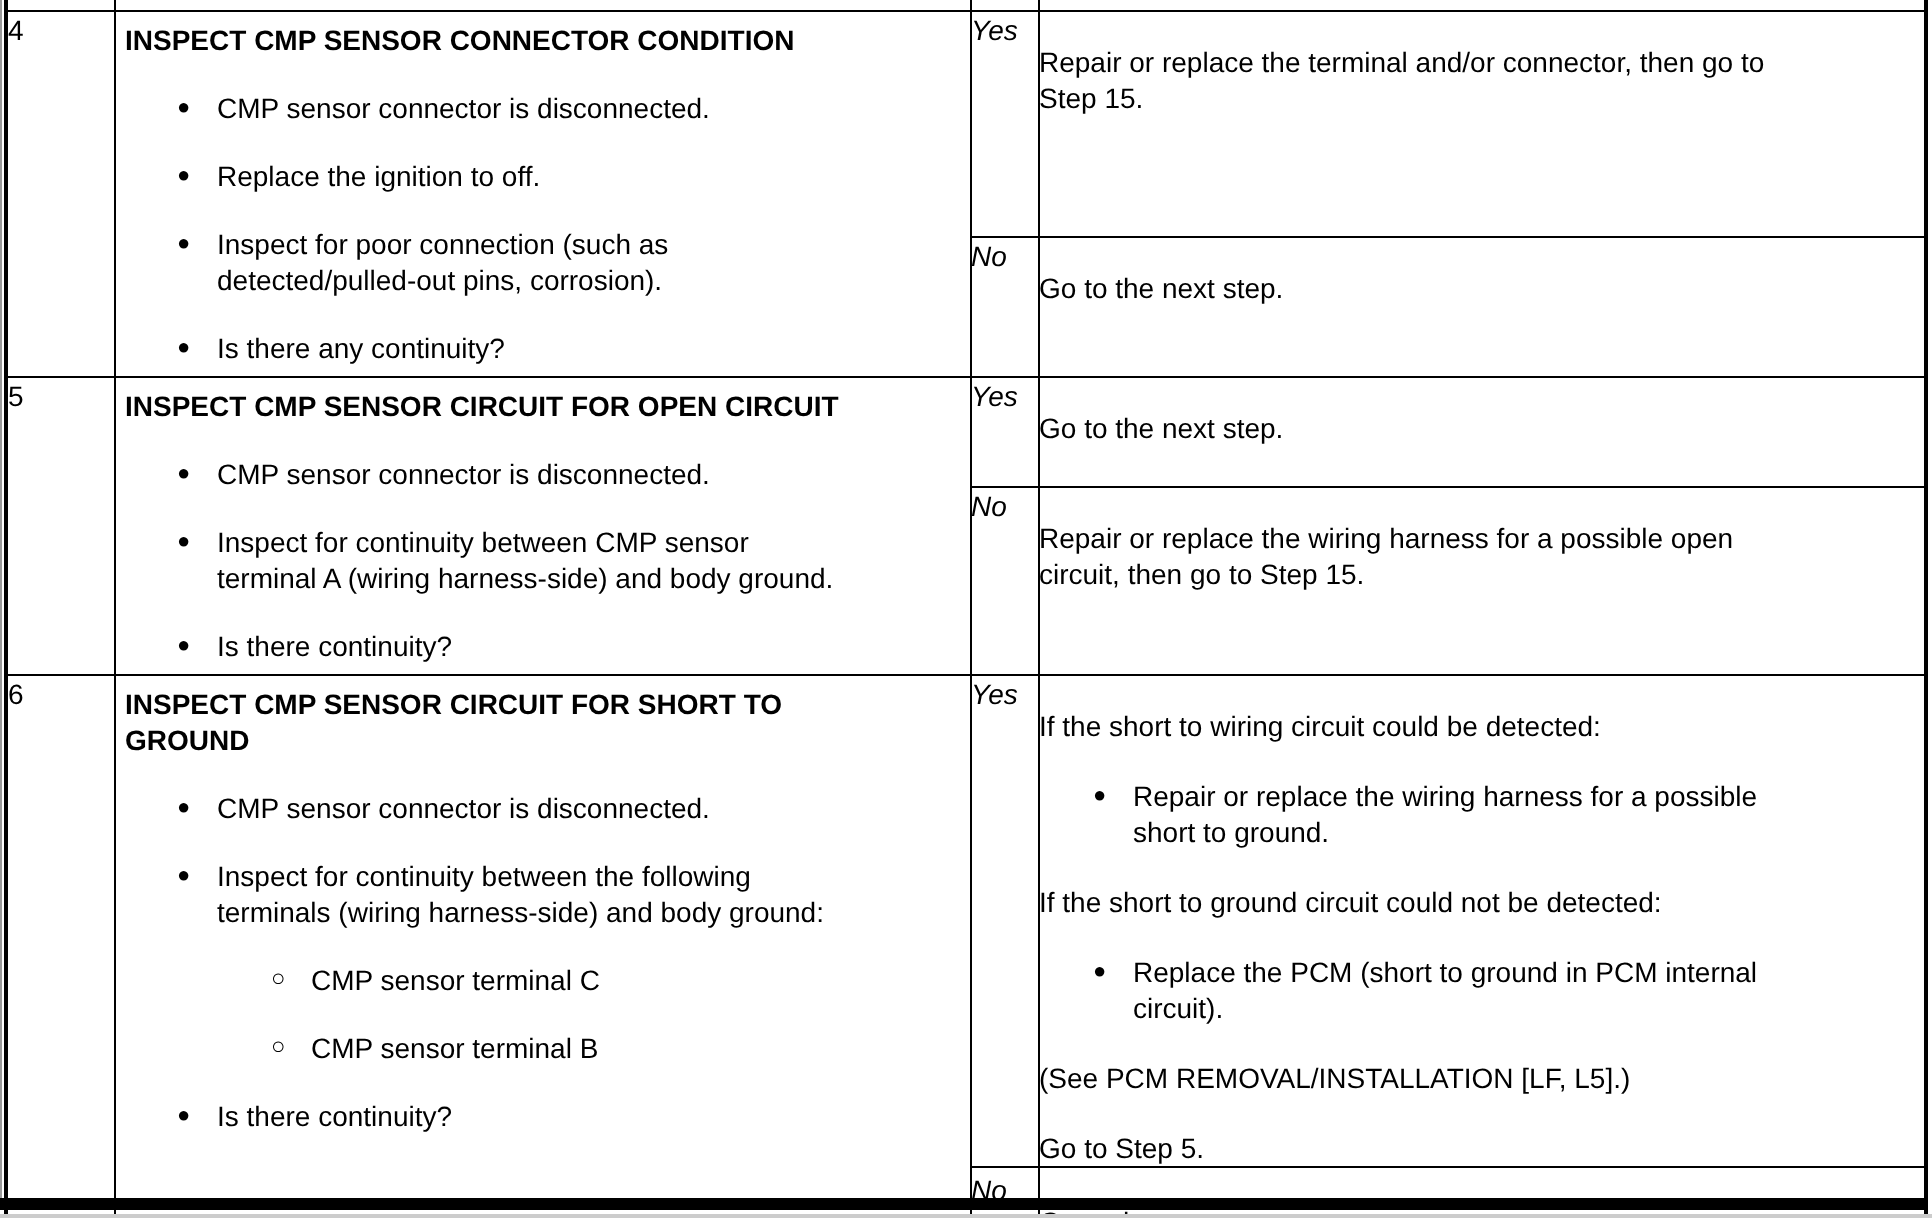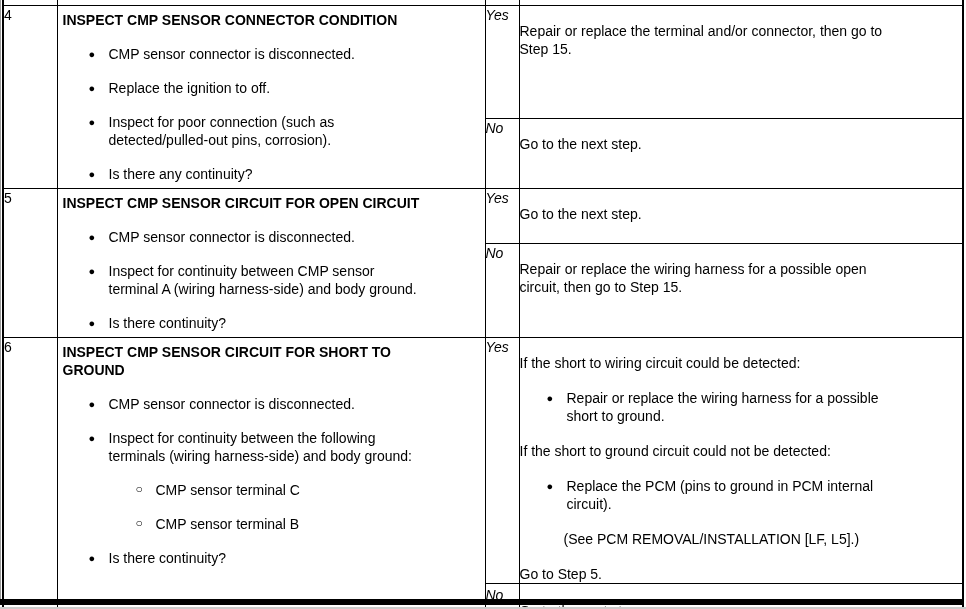--- a/index.html
+++ b/index.html
@@ -30,21 +30,21 @@
   .li.sub .marker{left:78px;top:1px;font-size:12px;font-weight:bold;}
 
   td.yn{padding:6px 2px 0 4px;font-style:italic;}
   td.act{padding:6px 6px 0 5px;}
   tr.tight td.yn, tr.tight td.act{padding-top:2px;}
 
   .blk{margin-top:17px;}
   .blk:first-child{margin-top:16px;}
   .bli{position:relative;padding-left:47px;}
   .bli .marker{position:absolute;left:27px;top:2px;font-size:11px;line-height:14px;}
-  .note{margin-left:44px;}
+  .note{}
   .ml{white-space:pre-line;}
 </style>
 </head>
 <body>
 
 <div class="page">
   <div class="edge-left"></div>
 
   <table class="t">
     <colgroup>
@@ -159,21 +159,21 @@
       <td class="act">
         <div class="blk ml">If the short to wiring circuit could be detected:</div>
         <div class="blk bli">
           <span class="marker">●</span>
           <div class="ml">Repair or replace the wiring harness for a possible
 short to ground.</div>
         </div>
         <div class="blk ml">If the short to ground circuit could not be detected:</div>
         <div class="blk bli">
           <span class="marker">●</span>
-          <div class="ml">Replace the PCM (pins to ground in PCM internal
+          <div class="ml">Replace the PCM (short to ground in PCM internal
 circuit).</div>
         </div>
         <div class="blk note ml">(See PCM REMOVAL/INSTALLATION [LF, L5].)</div>
         <div class="blk ml">Go to Step 5.</div>
       </td>
     </tr>
     <tr class="tight" style="height:21px">
       <td class="yn">No</td>
       <td class="act">
         <div class="blk ml">Go to the next step.</div>

